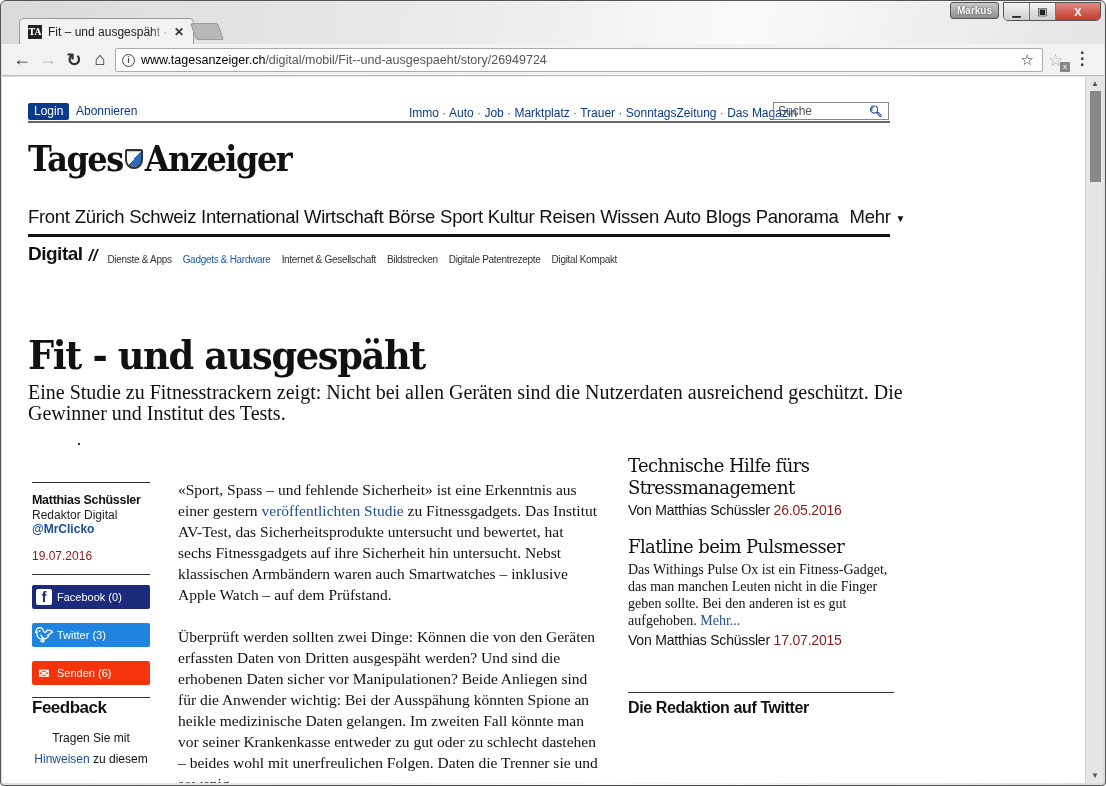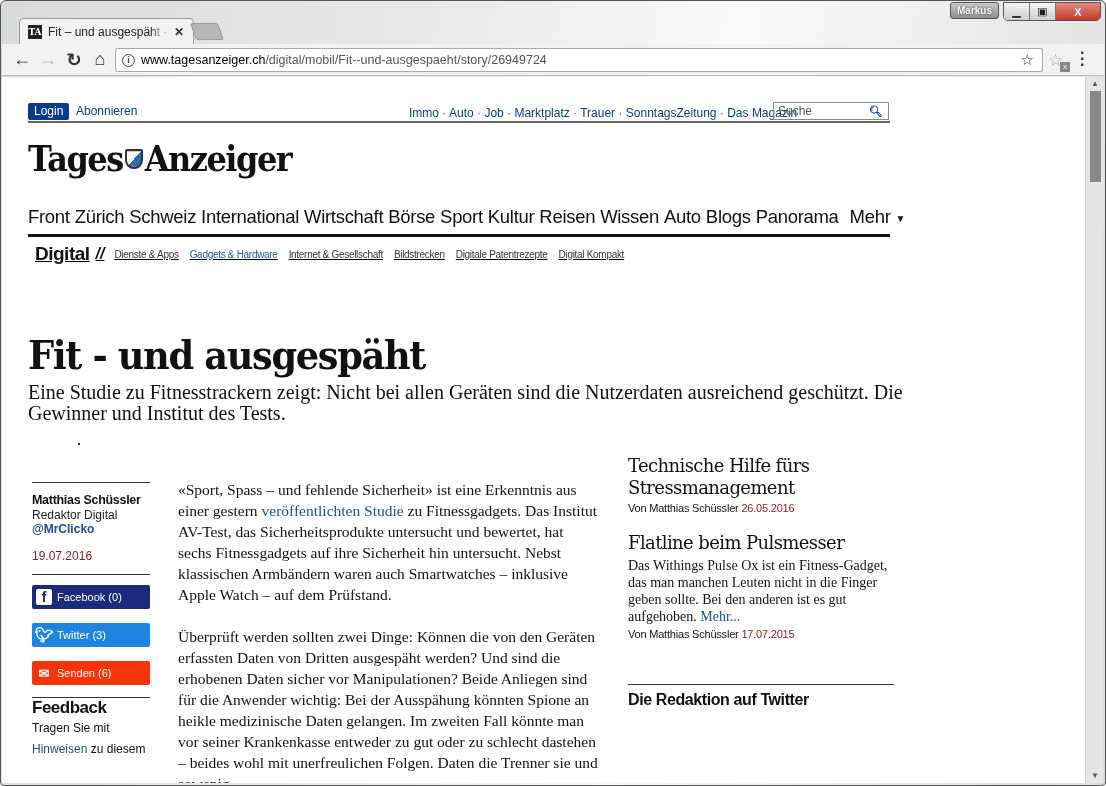--- a/index.html
+++ b/index.html
@@ -73,21 +73,21 @@
   .logo { position: absolute; top: 63px; left: 0; font-family: "DejaVu Serif", serif; font-weight: bold;
     font-size: 32px; letter-spacing: -1.5px; color: #111; transform: scaleY(1.1); display: flex; align-items: center; }
   .logo .crest { display: inline-block; width: 18px; height: 18px; background: linear-gradient(135deg,#fff 50%,#2a6db5 50%);
     border: 2px solid #333; border-radius: 2px 2px 8px 8px; margin: 0 2px; }
 
   .mainnav { position: absolute; top: 129px; left: 0; width: 862px; height: 31px; border-bottom: 3px solid #111;
     display: flex; font-size: 18.5px; color: #111; white-space: nowrap; transform-origin: left; }
   .mainnav .item { margin-right: 5px; letter-spacing: -0.3px; }
   .mainnav .more-caret { font-size: 10px; margin-left: 5px; vertical-align: middle; }
 
-  .subnav { position: absolute; top: 166px; left: 7px; display: flex; align-items: center; white-space: nowrap; text-decoration: underline; }
+  .subnav { position: absolute; top: 166px; left: 0; display: flex; align-items: flex-end; white-space: nowrap; }
   .subnav .section { font-size: 19px; font-weight: bold; color: #111; letter-spacing: -0.5px; }
   .subnav .slashes { font-size: 16px; font-weight: bold; color: #111; margin: 0 10px 0 6px; font-style: italic; }
   .subnav .sub { font-size: 10px; color: #333; margin-right: 11px; letter-spacing: -0.3px; }
   .subnav .sub.active { color: #1d5aa8; }
 
   .headline { position: absolute; top: 254px; left: 0; font-family: "DejaVu Serif", serif; font-size: 40px;
     font-weight: bold; color: #111; letter-spacing: -1.5px; transform: scaleX(0.92); transform-origin: left; white-space: nowrap; }
   .lead { position: absolute; top: 305px; left: 0; width: 900px; font-family: "Liberation Serif", serif;
     font-size: 20px; line-height: 21px; color: #111; }
 
@@ -105,36 +105,36 @@
   .share .ic { width: 16px; height: 16px; margin-right: 5px; display: flex; align-items: center; justify-content: center;
     font-weight: bold; font-size: 14px; }
   .share.fb { background: #1b2a7a; margin-top: 10px; }
   .share.fb .ic { background: #fff; color: #1b2a7a; border-radius: 2px; }
   .share.tw { background: #1f84e0; margin-top: 14px; }
   .share.tw .ic { color: #fff; font-size: 15px; }
   .share.ml { background: #f6340c; margin-top: 14px; }
   .share.ml .ic { color: #fff; font-size: 13px; }
   .hr2 { height: 1px; background: #333; width: 118px; margin-top: 12px; }
   .feedback-title { font-size: 17px; font-weight: bold; color: #111; margin-top: 0; letter-spacing: -0.5px; }
-  .feedback-text { font-size: 12px; color: #111; line-height: 21px; margin-top: 0; }
+  .feedback-text { font-size: 12px; color: #111; line-height: 21px; margin-top: 10px; text-align: center; }
   .feedback-text .lnk { color: #1d4c9a; }
 
   
   .article { position: absolute; top: 402px; left: 150px; width: 420px; font-family: "Liberation Serif", serif;
     font-size: 15.5px; line-height: 21px; color: #111; }
   .article p { margin-bottom: 21px; }
   .article .lnk { color: #1d4c9a; }
 
   
   .sidebar { position: absolute; top: 378px; left: 600px; width: 266px; }
   .teaser { margin-bottom: 18px; }
   .teaser-title { font-family: "DejaVu Serif", serif; font-size: 18px; font-weight: normal; color: #111; line-height: 22px; letter-spacing: -0.6px; }
   .teaser-text { font-family: "Liberation Serif", serif; font-size: 14px; line-height: 17px; color: #111; margin-top: 3px; }
   .teaser-text .more { color: #1d4c9a; }
-  .teaser-by { font-size: 11px; color: #111; margin-top: 3px; letter-spacing: -0.2px; }
+  .teaser-by { font-size: 14px; color: #111; margin-top: 3px; letter-spacing: -0.2px; }
   .teaser-by .date { color: #8a1a1a; }
   .twitter-sec { margin-top: 44px; border-top: 1px solid #333; width: 266px; padding-top: 6px; }
   .twitter-sec .title { font-size: 16px; font-weight: bold; color: #111; letter-spacing: -0.4px; }
 </style>
 </head>
 <body>
 
 <div class="window">
 
   <div class="win-controls">

